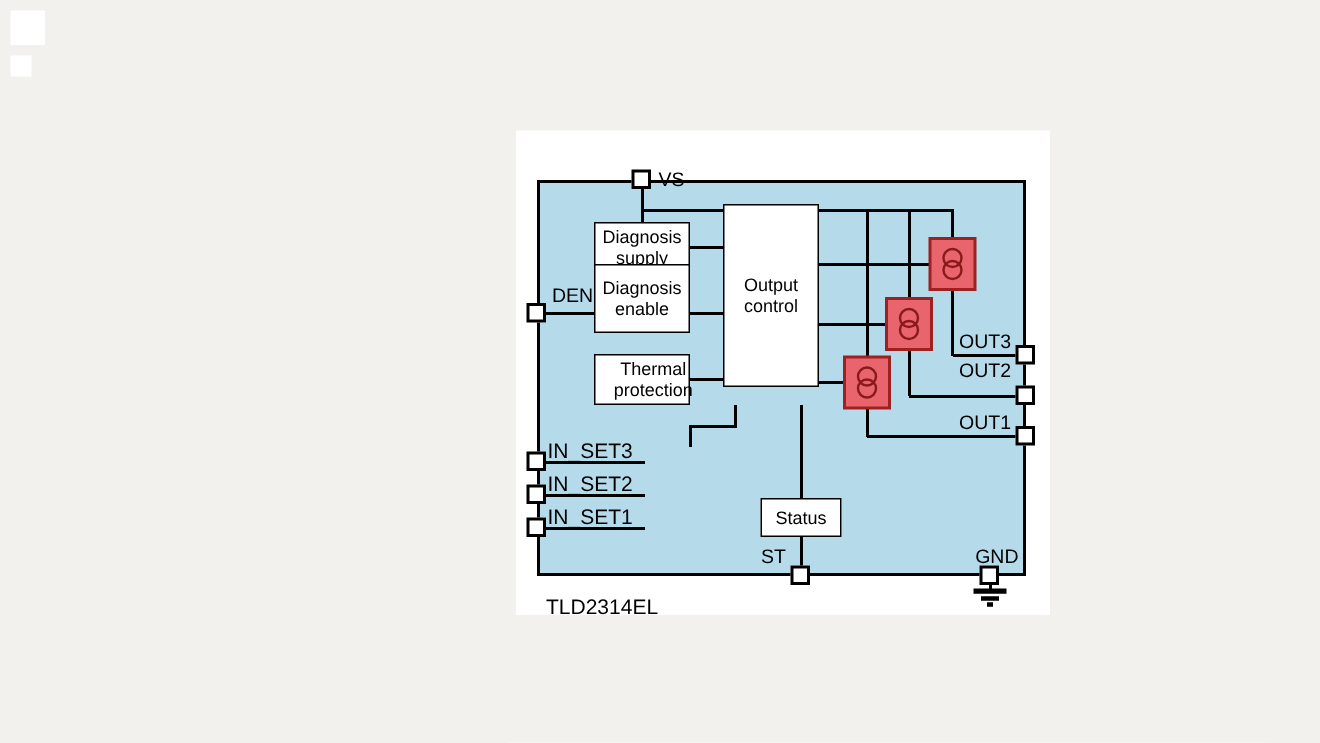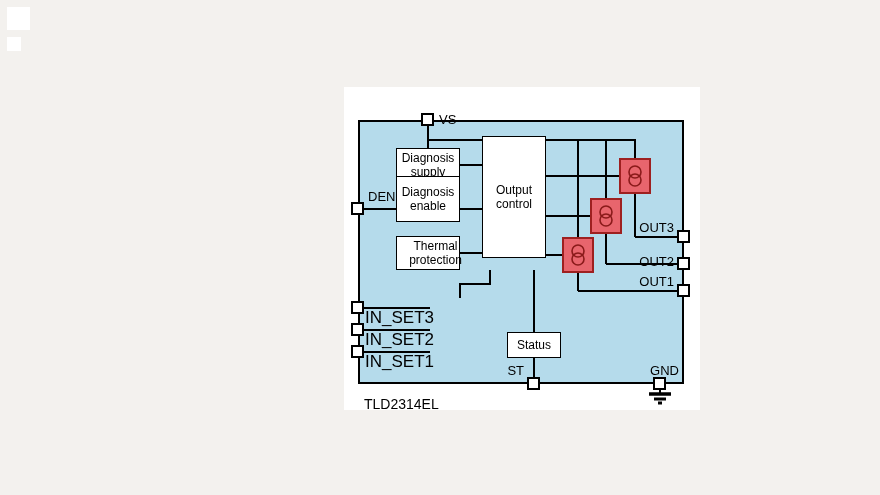--- a/index.html
+++ b/index.html
@@ -18,21 +18,21 @@
   .block {
     position:absolute; background:#ffffff; border:1.5px solid #000; box-sizing:border-box;
     display:flex; align-items:center; justify-content:center; text-align:center;
     font-size:12px; line-height:1.18; white-space:pre-line; z-index:3;
   }
   .pin {
     position:absolute; width:13px; height:13px; background:#ffffff;
     border:2px solid #000; box-sizing:border-box; z-index:4;
   }
   .lbl { position:absolute; font-size:13px; z-index:5; white-space:nowrap; }
-  .lbl.small { font-size:17px;margin-top:16px; }
+  .lbl.small { font-size:14px; }
   .lbl.right { text-align:right; }
   .part-label { position:absolute; font-size:14px; z-index:5; }
 </style>
 </head>
 <body>
 
 <div class="page">
 
   <div class="artifact" style="left:7px; top:7px; width:23px; height:23px;"></div>
   <div class="artifact" style="left:7px; top:37px; width:14px; height:14px;"></div>
@@ -126,20 +126,20 @@
   <div class="pin" style="left:677px; top:284px;"></div>
   <div class="pin" style="left:527px; top:377px;"></div>
   <div class="pin" style="left:653px; top:377px;"></div>
 
   <div class="lbl" style="left:439px; top:112px;">VS</div>
   <div class="lbl" style="left:368px; top:189px;">DEN</div>
   <div class="lbl small" style="left:365px; top:292px;">IN_SET3</div>
   <div class="lbl small" style="left:365px; top:314px;">IN_SET2</div>
   <div class="lbl small" style="left:365px; top:336px;">IN_SET1</div>
   <div class="lbl right" style="left:636px; top:220px; width:38px;">OUT3</div>
-  <div class="lbl right" style="left:636px; top:254px; width:38px;">OUT2</div>
+  <div class="lbl right" style="left:636px; top:239px; width:38px;">OUT2</div>
   <div class="lbl right" style="left:636px; top:274px; width:38px;">OUT1</div>
   <div class="lbl right" style="left:500px; top:363px; width:24px;">ST</div>
   <div class="lbl right" style="left:616px; top:363px; width:34px;margin-left:29px;">GND</div>
 
   <div class="part-label" style="left:364px; top:360px;margin-top:36px;">TLD2314EL</div>
 
 </div>
 
 </body></html>

